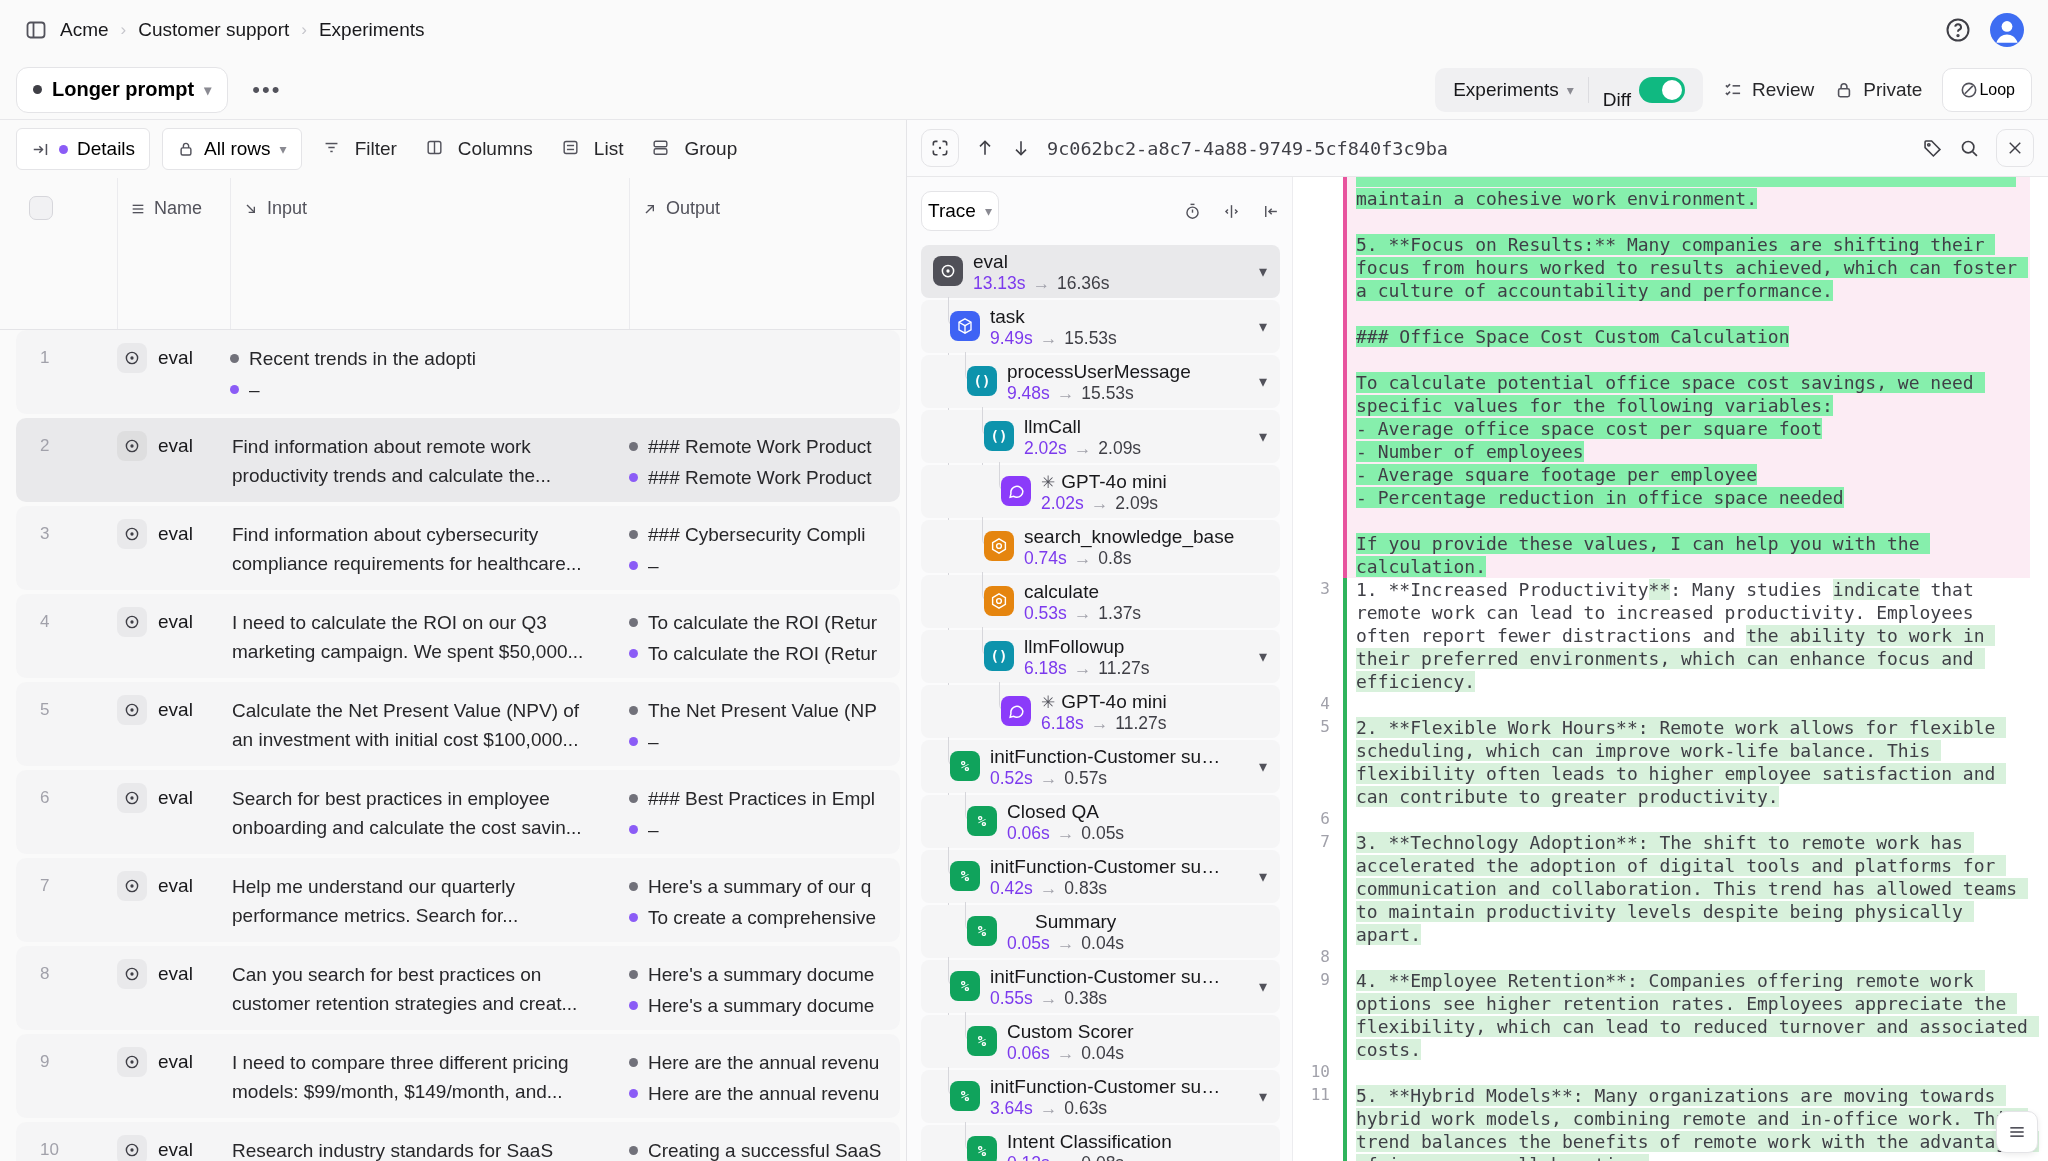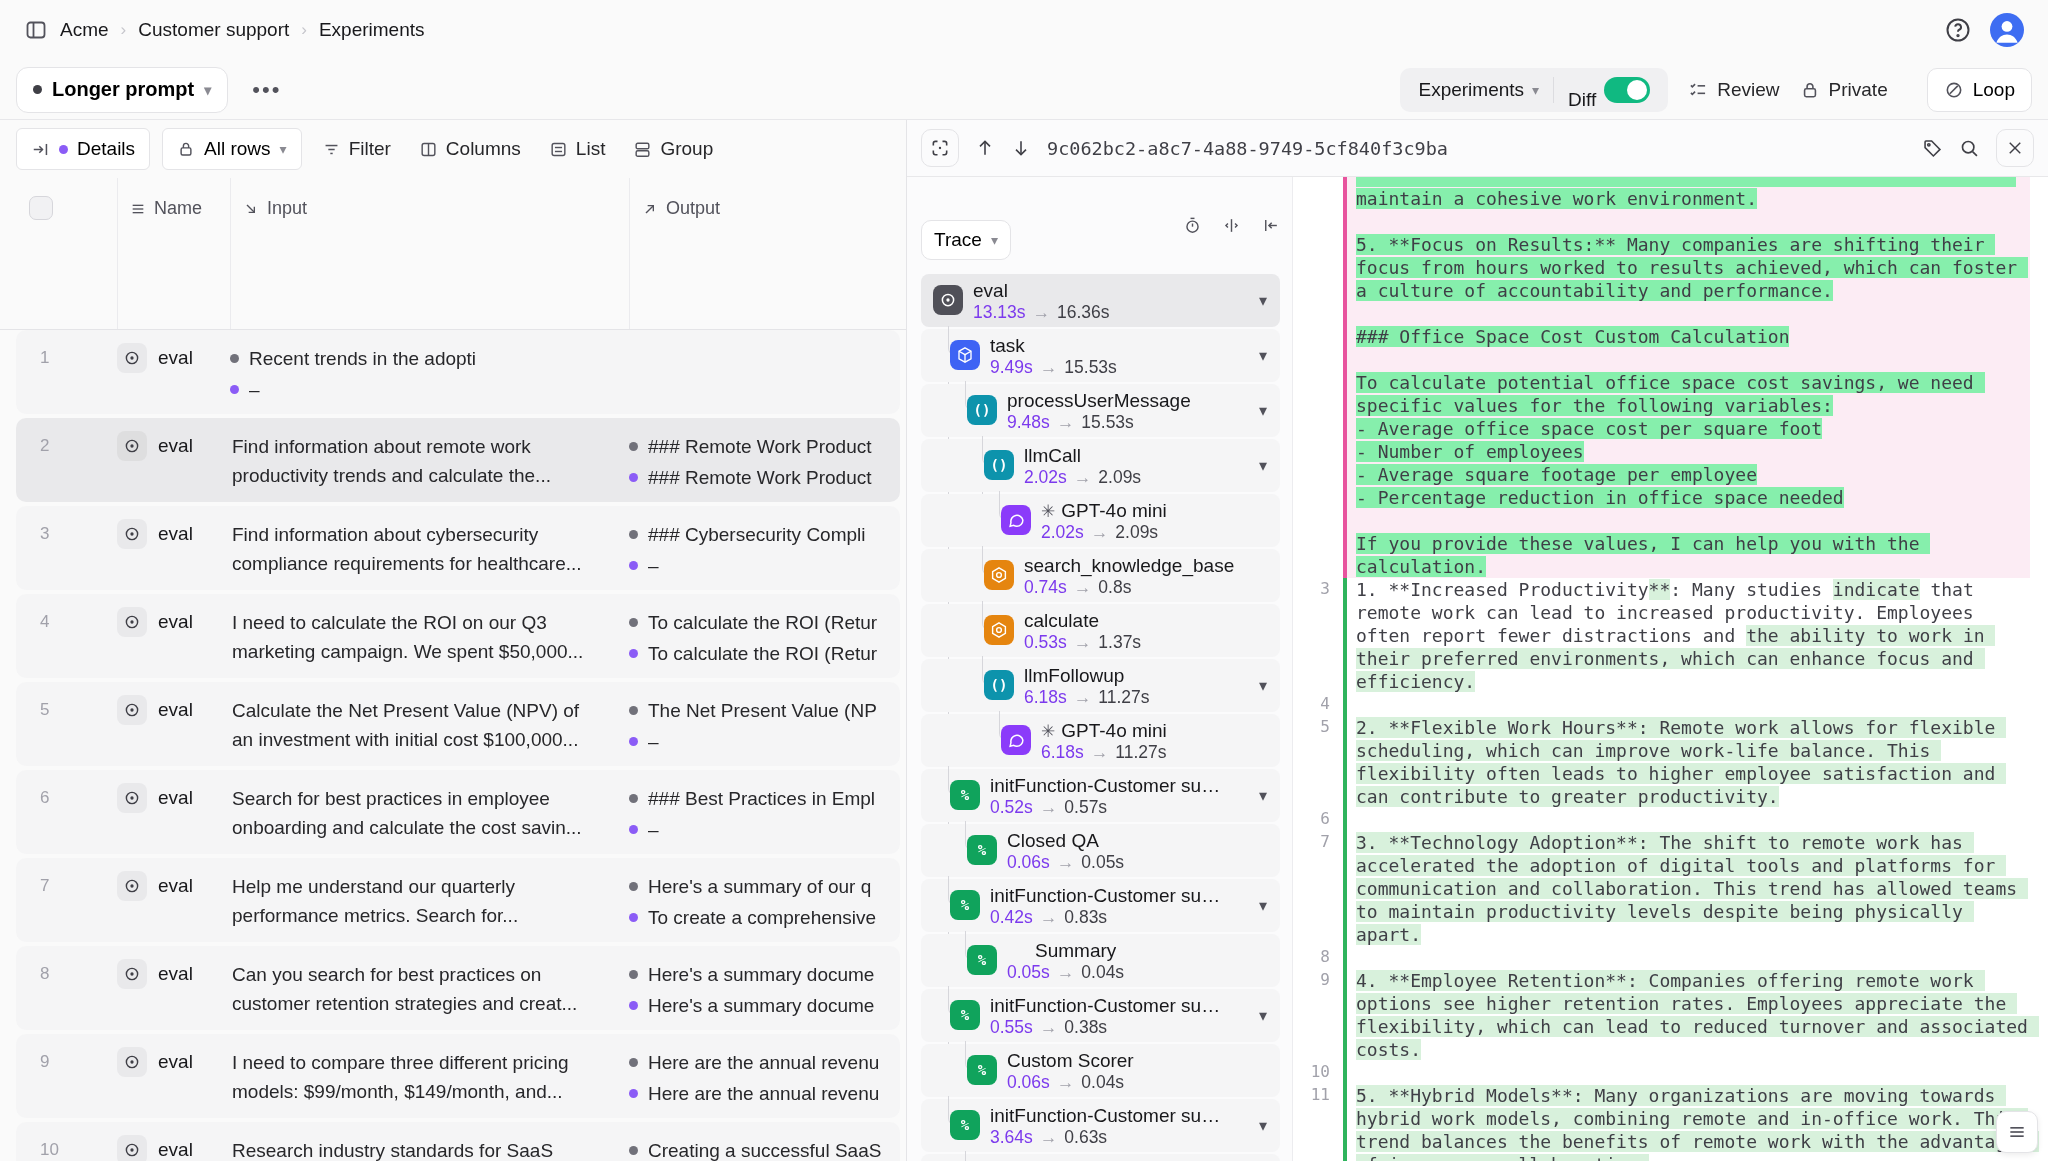--- a/index.html
+++ b/index.html
@@ -23,32 +23,32 @@
   .chev { color:#8a8a92; font-size:14px; }
   .dots-btn { color:#52525b; font-size:22px; letter-spacing:2px; padding:6px 10px; border-radius:8px; cursor:pointer; }
   .sb-right { display:flex; align-items:center; gap:20px; }
   .seg { display:flex; align-items:center; background:#f0f0f2; border-radius:10px; height:44px; padding:0 4px; }
   .seg-item { display:flex; align-items:center; gap:8px; padding:0 14px; font-size:19px; cursor:pointer; }
   .seg-div { width:1px; height:26px; background:#dcdce0; }
   .seg-diff { font-weight:400;margin-top:20px; }
   .toggle { width:46px; height:26px; border-radius:13px; background:#10b981; position:relative; cursor:pointer; }
   .toggle .knob { position:absolute; right:3px; top:3px; width:20px; height:20px; border-radius:50%; background:#fff; }
   .ghost-btn { display:flex; align-items:center; gap:9px; font-size:19px; color:#27272a; cursor:pointer; }
-  .loop-btn { display:flex; align-items:center; gap:9px; font-size:19px; height:44px; padding:0 16px; background:#fff; border:1px solid #e4e4e7; border-radius:10px; cursor:pointer;margin-left:19px; }
+  .loop-btn { display:flex; align-items:center; font-size:16px; height:44px; padding:0 16px; background:#fff; border:1px solid #e4e4e7; border-radius:10px; cursor:pointer; }
 
   
   .main { position:absolute; top:120px; left:0; right:0; bottom:0; display:flex; }
   .left { width:907px; flex:none; border-right:1px solid #e4e4e7; position:relative; overflow:hidden; }
   .right { flex:1; background:#fbfbfc; position:relative; }
 
   
   .toolbar { height:58px; display:flex; align-items:center; gap:12px; padding:0 16px; }
   .pill { display:flex; align-items:center; gap:9px; height:42px; padding:0 14px; background:#fff; border:1px solid #e4e4e7; border-radius:6px; font-size:19px; cursor:pointer; }
   .pdot { width:9px; height:9px; border-radius:50%; background:#8b5cf6; }
-  .tool-ghost { display:flex; align-items:center; gap:8px; font-size:19px; color:#27272a; padding:0 8px; cursor:pointer; }
+  .tool-ghost { display:flex; align-items:flex-start; gap:14px; font-size:19px; color:#27272a; padding:0 8px; cursor:pointer; }
 
   
   .thead { height:152px; border-bottom:1px solid #e4e4e7; position:relative; }
   .vline { position:absolute; top:0; bottom:0; width:1px; background:#ebebee; }
   .checkbox { position:absolute; left:29px; top:18px; width:24px; height:24px; border:1px solid #d6d6db; border-radius:7px; background:#f1f1f3; cursor:pointer; }
   .hlabel { position:absolute; top:20px; display:flex; align-items:center; gap:8px; font-size:18px; color:#52525b; }
 
   
   .rows { position:absolute; top:210px; left:0; right:0; bottom:0; overflow:hidden; }
   .trow { margin:0 6px 4px 16px; height:84px; background:#f5f5f6; border-radius:10px; display:grid; grid-template-columns:101px 113px 399px 1fr; cursor:pointer; }
@@ -67,21 +67,21 @@
 
   
   .panel-head { height:57px; border-bottom:1px solid #e8e8ea; display:flex; align-items:center; gap:16px; padding:0 14px; }
   .sq-btn { width:38px; height:38px; border:1px solid #e4e4e7; border-radius:10px; background:#fbfbfc; display:flex; align-items:center; justify-content:center; color:#3f3f46; cursor:pointer; }
   .trace-id { flex:1; font-family:"DejaVu Sans Mono", monospace; font-size:18.5px; color:#3f3f46; }
   .ph-ic { color:#3f3f46; cursor:pointer; }
   .panel-body { position:absolute; top:57px; left:0; right:0; bottom:0; display:flex; }
 
   .tree { width:385px; flex:none; padding:14px 12px 0 14px; }
   .tree-controls { display:flex; align-items:center; margin-bottom:14px; }
-  .trace-btn { height:40px; display:flex; align-items:center; gap:9px; padding:0 12px; background:#fff; border:1px solid #e4e4e7; border-radius:10px; font-size:19px; cursor:pointer;margin-top:29px; }
+  .trace-btn { height:40px; display:flex; align-items:center; gap:9px; padding:0 6px; background:#fff; border:1px solid #e4e4e7; border-radius:10px; font-size:19px; cursor:pointer; }
   .tc-icons { margin-left:auto; display:flex; align-items:center; gap:20px; color:#52525b; }
 
   .spans { position:relative; }
   .span-row { height:53px; margin-bottom:2px; background:#f5f5f6; border-radius:8px; position:relative; cursor:pointer; }
   .span-row.selected { background:#e9e9eb; }
   .sicon { position:absolute; top:11px; width:30px; height:30px; border-radius:8px; display:flex; align-items:center; justify-content:center; color:#fff; font-weight:700; }
   .sicon .txtg { font-size:14px; font-weight:700; color:#fff; font-family:"DejaVu Sans Mono",monospace; }
   .slab { position:absolute; top:6px; font-size:19px; color:#18181b; white-space:nowrap; overflow:hidden; max-width:235px; text-overflow:ellipsis; }
   .sdur { position:absolute; top:28px; font-size:17.5px; white-space:nowrap; }
   .d1 { color:#7c3aed; } .darr { color:#a1a1aa; padding:0 7px; } .d2 { color:#3f3f46; }

